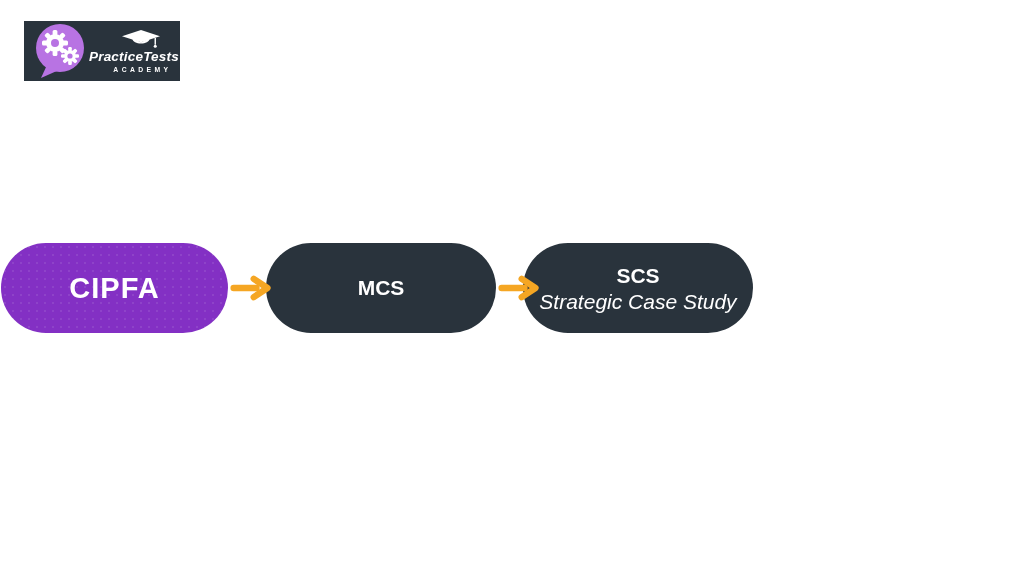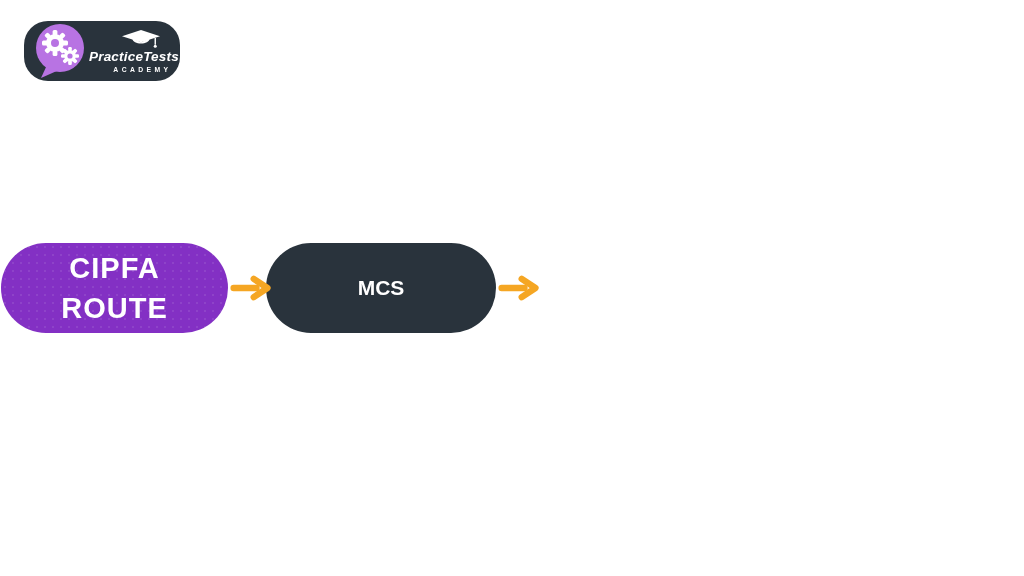--- a/index.html
+++ b/index.html
@@ -1,21 +1,21 @@
 <!DOCTYPE html>
 <html><head>
 <meta charset="utf-8">
 <style>
   html,body{margin:0;padding:0;background:#fff;}
   body{font-family:"Liberation Sans","DejaVu Sans",sans-serif;}
   .canvas{position:relative;width:1024px;height:576px;background:#ffffff;overflow:hidden;}
 
   
   .logo-badge{position:absolute;left:24px;top:21px;width:156px;height:60px;
-    background:#29333c;border-radius:24px;display:flex;align-items:center;
+    background:#29333c;border-radius:0;display:flex;align-items:center;
     padding-left:9px;box-sizing:border-box;}
   .bubble-wrap{width:54px;height:58px;flex:0 0 auto;}
   .logo-text{display:flex;flex-direction:column;align-items:center;margin-left:2px;margin-top:1px;}
   .cap-wrap{width:42px;height:19px;margin-bottom:0px;}
   .brand-row{display:flex;align-items:center;gap:3px;}
   .brand-name{color:#ffffff;font-style:italic;font-weight:700;font-size:13.5px;letter-spacing:0.2px;white-space:nowrap;}
   .check-wrap{width:11px;height:11px;transform:rotate(-8deg);margin-top:1px;}
   .brand-subtitle{color:#ffffff;font-size:6.8px;font-weight:700;letter-spacing:3.4px;margin-top:2.5px;padding-left:3px;white-space:nowrap;}
 
   
@@ -95,35 +95,38 @@
             <path d="M3.2,6.4 L5.2,8.4 L9,3.4" fill="none" stroke="#ffffff" stroke-width="1.6" stroke-linecap="round"></path>
           </svg>
         </span>
       </div>
       <span class="brand-subtitle">ACADEMY</span>
     </div>
   </div>
 
   <div class="pill pill-cipfa">
     <div class="route-line">CIPFA</div>
-    <div class="route-line">ROUTE</div>
   </div>
 
   <span class="arrow arrow-1">
     <svg viewBox="0 0 46 30" width="42" height="30">
       <path d="M4,15 H29" stroke="#f5a623" stroke-width="7" stroke-linecap="round" fill="none"></path>
       <path d="M26,5 L41,15 L26,25" stroke="#f5a623" stroke-width="7" stroke-linecap="round" stroke-linejoin="round" fill="none"></path>
     </svg>
   </span>
 
   <div class="pill pill-dark pill-mcs">
     <div class="abbr">MCS</div>
   </div>
 
   <span class="arrow arrow-2">
     <svg viewBox="0 0 46 30" width="42" height="30">
       <path d="M4,15 H29" stroke="#f5a623" stroke-width="7" stroke-linecap="round" fill="none"></path>
       <path d="M26,5 L41,15 L26,25" stroke="#f5a623" stroke-width="7" stroke-linecap="round" stroke-linejoin="round" fill="none"></path>
     </svg>
   </span>
 
+  <div class="pill pill-dark pill-scs">
+    <div class="abbr">SCS</div>
+    <div class="subname">Strategic Case Study</div>
+  </div>
 
 </div>
 
 </body></html>

